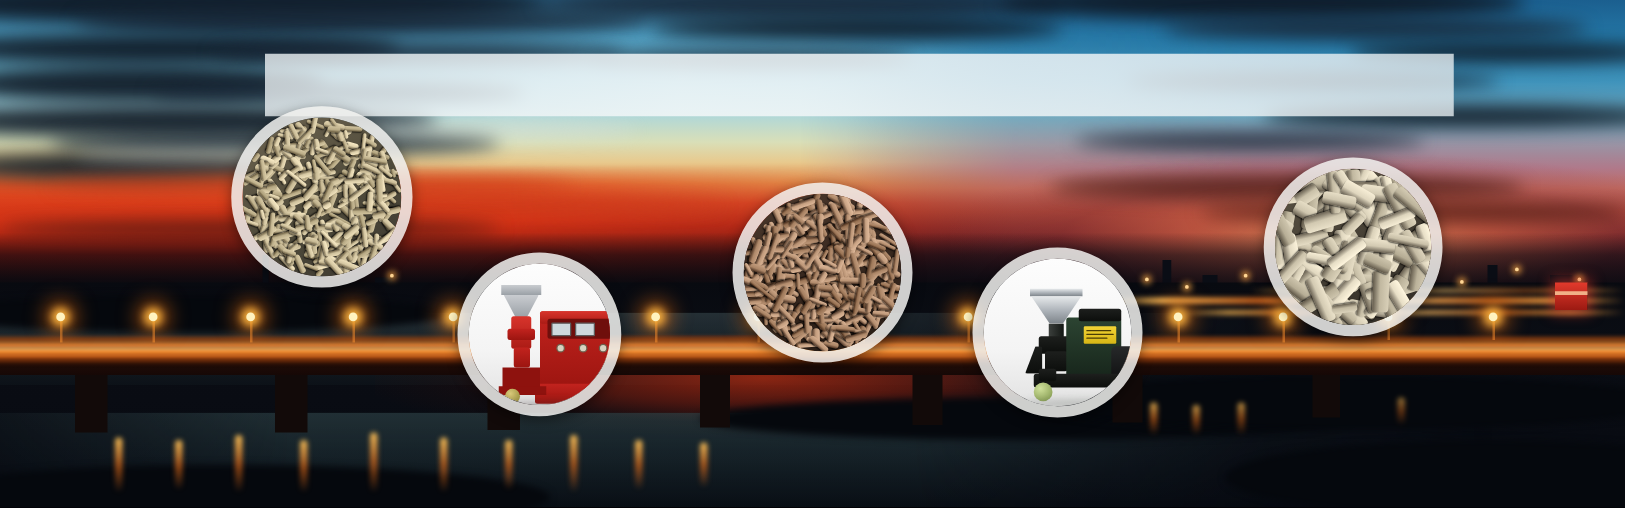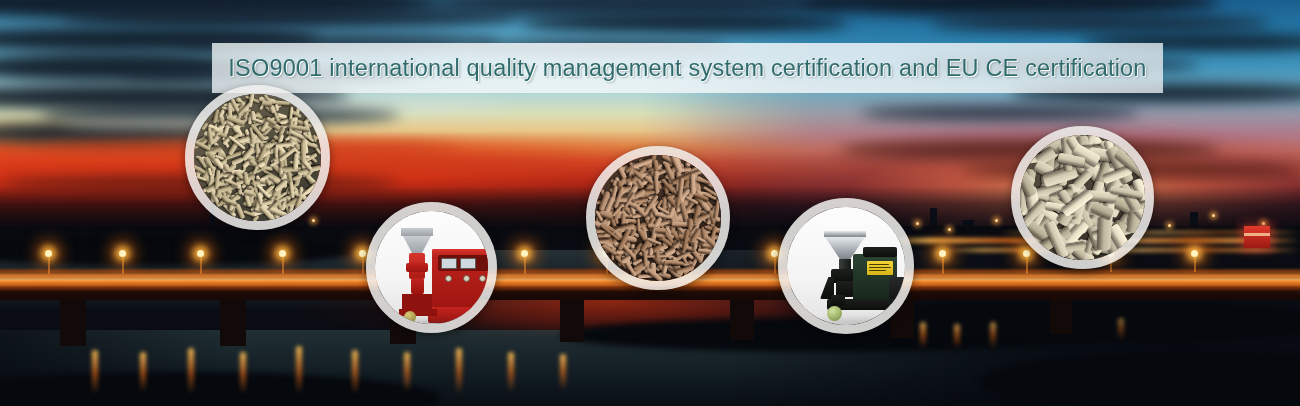--- a/index.html
+++ b/index.html
@@ -374,21 +374,20 @@
     <div class="refl" style="left:456px;top:348px;height:46px;"></div>
     <div class="refl" style="left:508px;top:352px;height:40px;"></div>
     <div class="refl" style="left:560px;top:354px;height:36px;"></div>
     <div class="refl" style="left:920px;top:322px;height:26px;opacity:.85;"></div>
     <div class="refl" style="left:954px;top:324px;height:24px;opacity:.8;"></div>
     <div class="refl" style="left:990px;top:322px;height:26px;opacity:.75;"></div>
     <div class="refl" style="left:1118px;top:318px;height:22px;opacity:.6;"></div>
   </div>
 
   <div id="headline-band"></div>
-  <div id="headline">ISO9001 international quality management system certification and EU CE certification</div>
 
   <div class="circle" style="left:185px;top:85px;width:145px;height:145px;">
     <div class="circle-inner" style="background:linear-gradient(150deg,#6d6450,#4f4a3a 55%,#3a3730);">
       <div class="pellets" id="pel-a">
           <div class="pel" style="left:104.6px;top:36.9px;width:8.4px;height:3.3px;transform:rotate(22.7deg);background:linear-gradient(to bottom,rgb(211,197,160),rgb(187,173,136) 55%,rgb(101,88,61));box-shadow:0 1px 1px rgba(0,0,0,.55);"></div>
           <div class="pel" style="left:25.7px;top:95.4px;width:11.6px;height:4.1px;transform:rotate(61.7deg);background:linear-gradient(to bottom,rgb(202,188,151),rgb(178,164,127) 55%,rgb(96,83,56));box-shadow:0 1px 1px rgba(0,0,0,.55);"></div>
           <div class="pel" style="left:60.2px;top:72.1px;width:18.9px;height:4.3px;transform:rotate(7.3deg);background:linear-gradient(to bottom,rgb(228,214,177),rgb(204,190,153) 55%,rgb(109,96,69));box-shadow:0 1px 1px rgba(0,0,0,.55);"></div>
           <div class="pel" style="left:2.2px;top:63.4px;width:10.1px;height:3.1px;transform:rotate(18.6deg);background:linear-gradient(to bottom,rgb(237,223,186),rgb(213,199,162) 55%,rgb(114,101,74));box-shadow:0 1px 1px rgba(0,0,0,.55);"></div>
           <div class="pel" style="left:49.4px;top:109.8px;width:19.7px;height:4.0px;transform:rotate(14.0deg);background:linear-gradient(to bottom,rgb(200,186,149),rgb(176,162,125) 55%,rgb(96,83,56));box-shadow:0 1px 1px rgba(0,0,0,.55);"></div>
           <div class="pel" style="left:16.0px;top:41.1px;width:16.8px;height:4.0px;transform:rotate(131.7deg);background:linear-gradient(to bottom,rgb(209,195,158),rgb(185,171,134) 55%,rgb(100,87,60));box-shadow:0 1px 1px rgba(0,0,0,.55);"></div>

